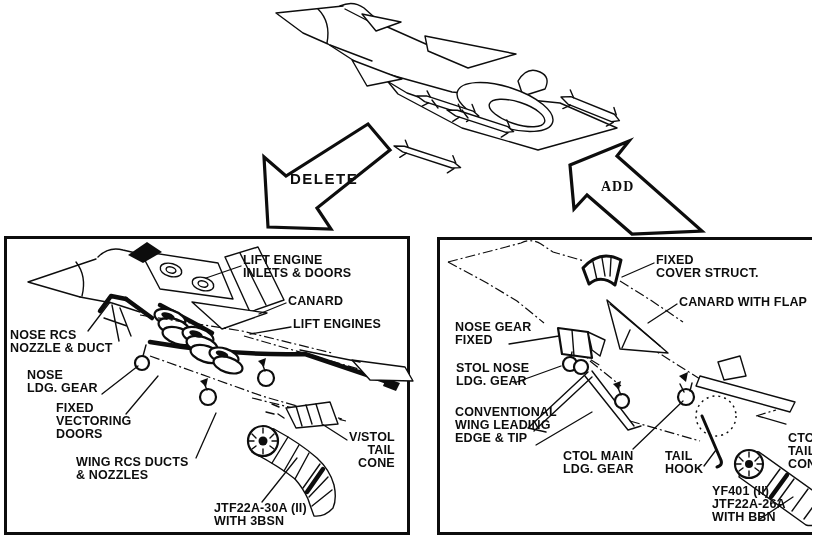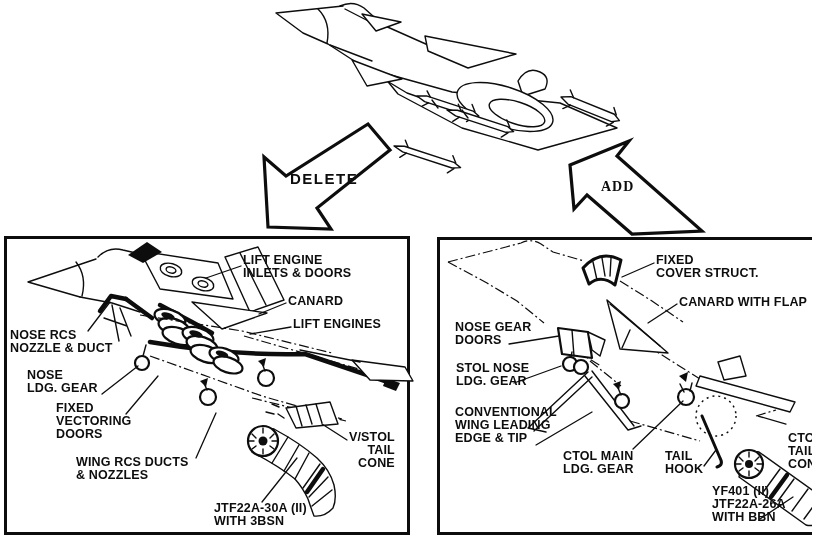--- a/index.html
+++ b/index.html
@@ -267,21 +267,21 @@
   <div class="lbl" style="left:349px;top:431px;text-align:right;">V/STOL
 TAIL
 CONE</div>
   <div class="lbl" style="left:214px;top:502px;">JTF22A-30A (II)
 WITH 3BSN</div>
 
   <div class="lbl" style="left:656px;top:254px;">FIXED
 COVER STRUCT.</div>
   <div class="lbl" style="left:679px;top:296px;">CANARD WITH FLAP</div>
   <div class="lbl" style="left:455px;top:321px;">NOSE GEAR
-DOORS</div>
+FIXED</div>
   <div class="lbl" style="left:456px;top:362px;">STOL NOSE
 LDG. GEAR</div>
   <div class="lbl" style="left:455px;top:406px;">CONVENTIONAL
 WING LEADING
 EDGE &amp; TIP</div>
   <div class="lbl" style="left:563px;top:450px;">CTOL MAIN
 LDG. GEAR</div>
   <div class="lbl" style="left:665px;top:450px;">TAIL
 HOOK</div>
   <div class="lbl" style="left:788px;top:432px;">CTOL

